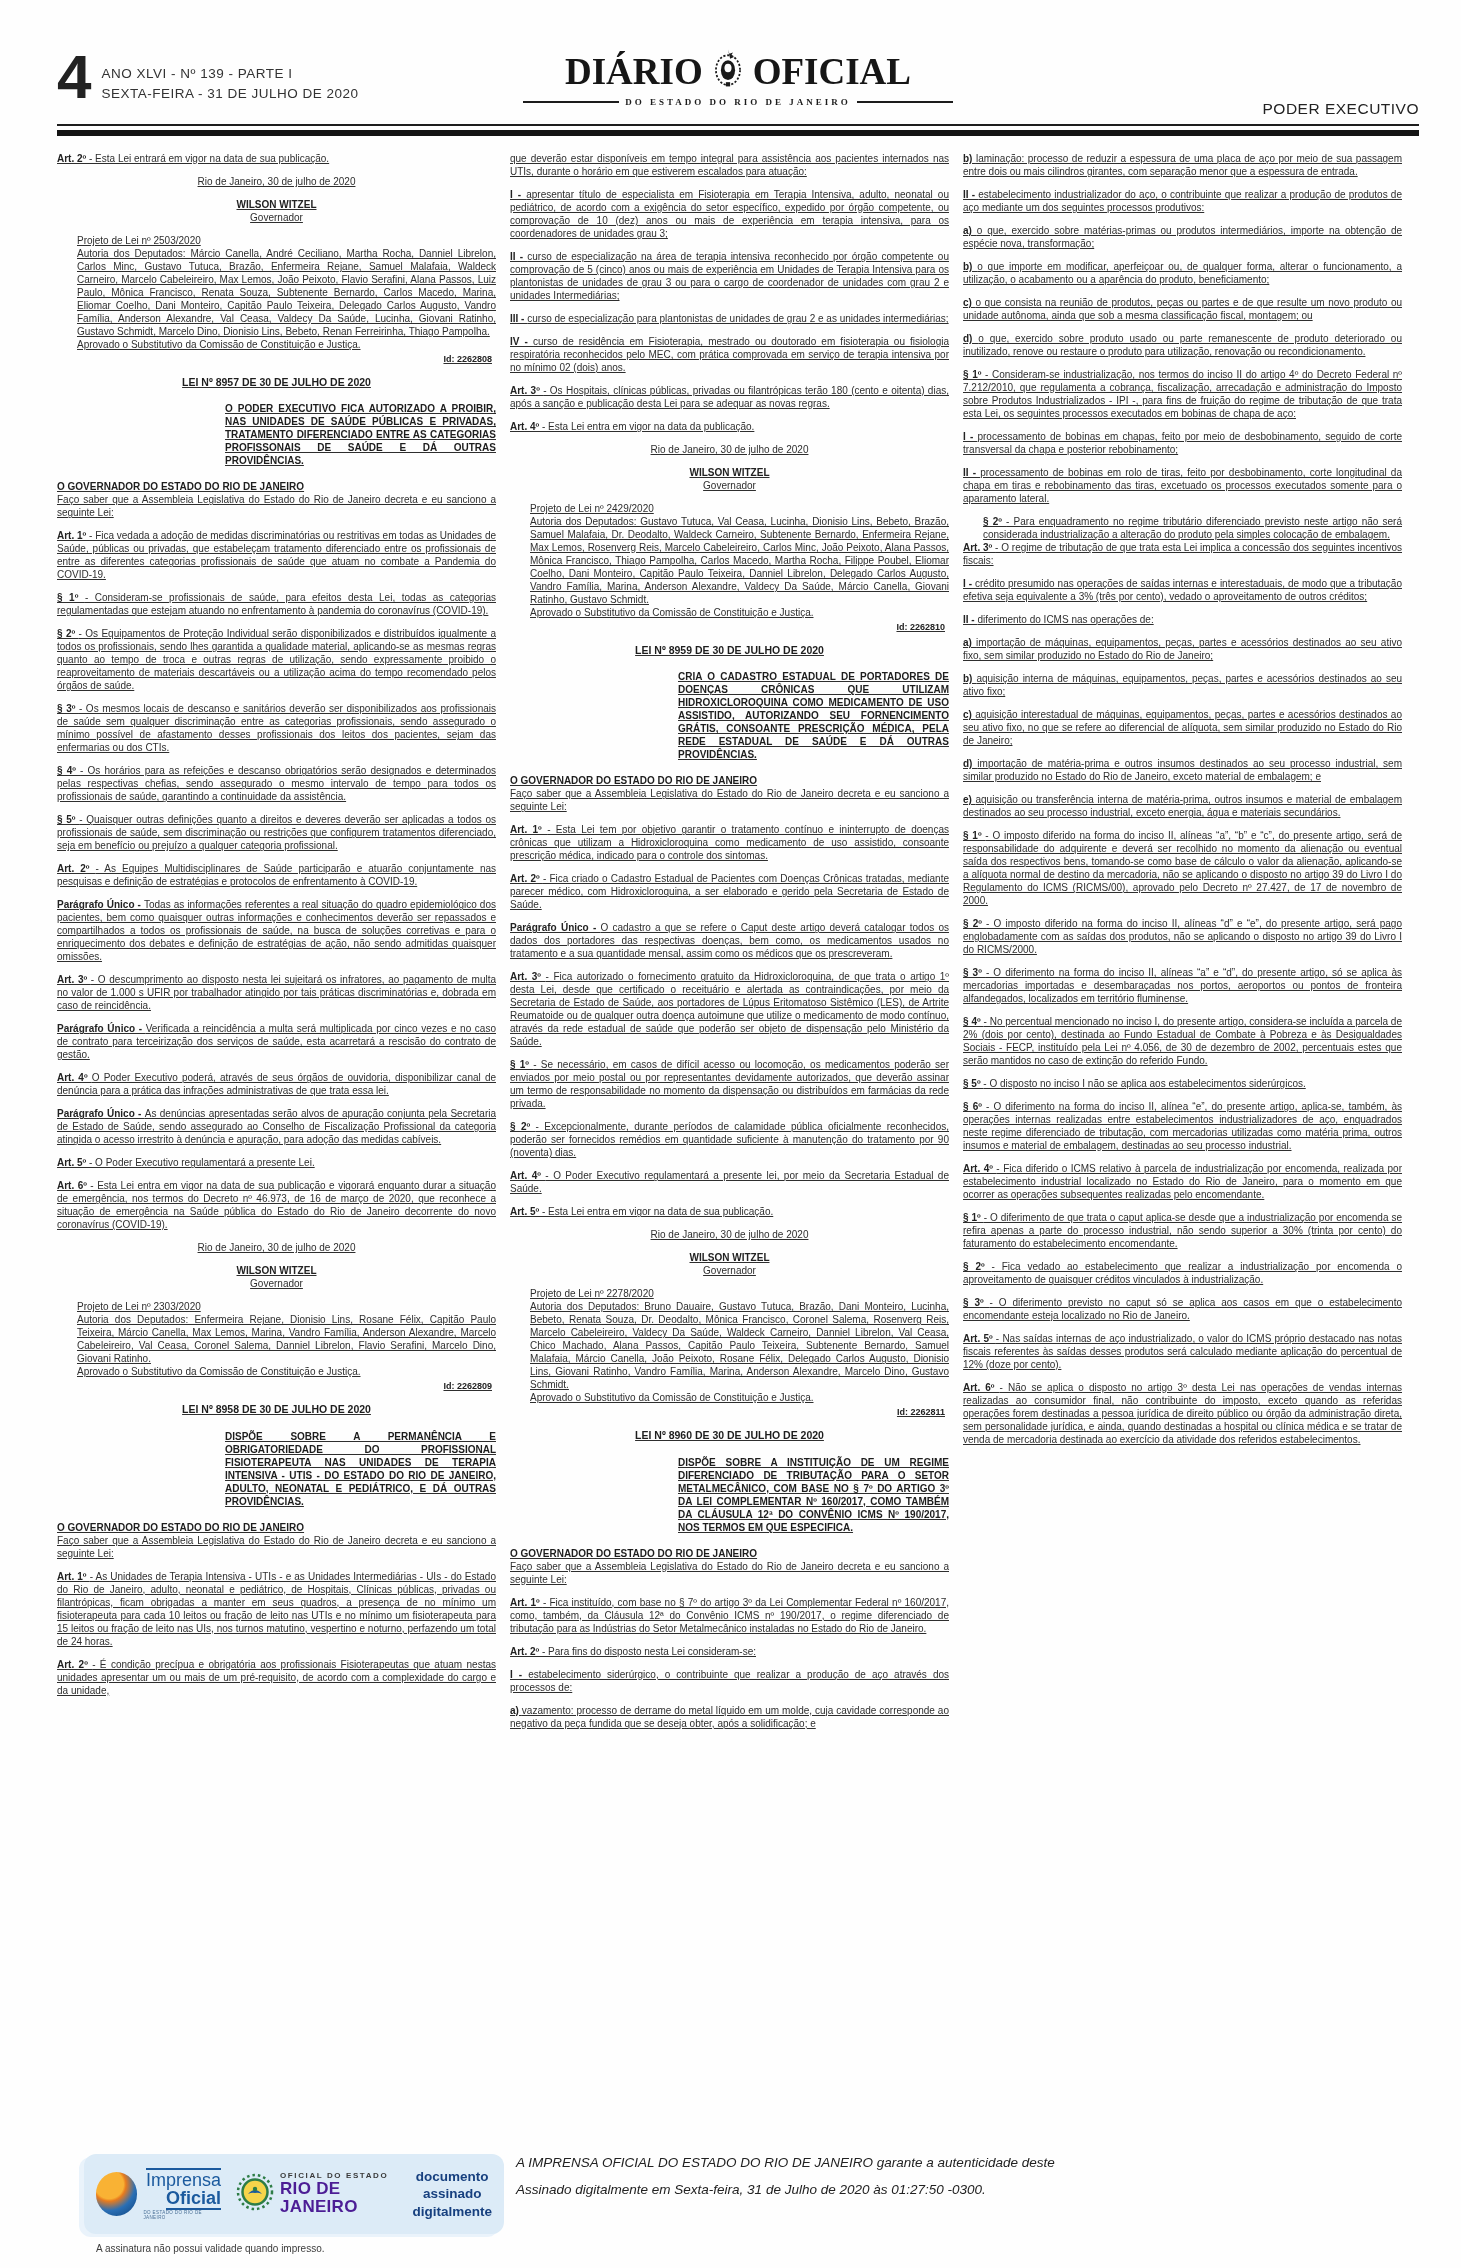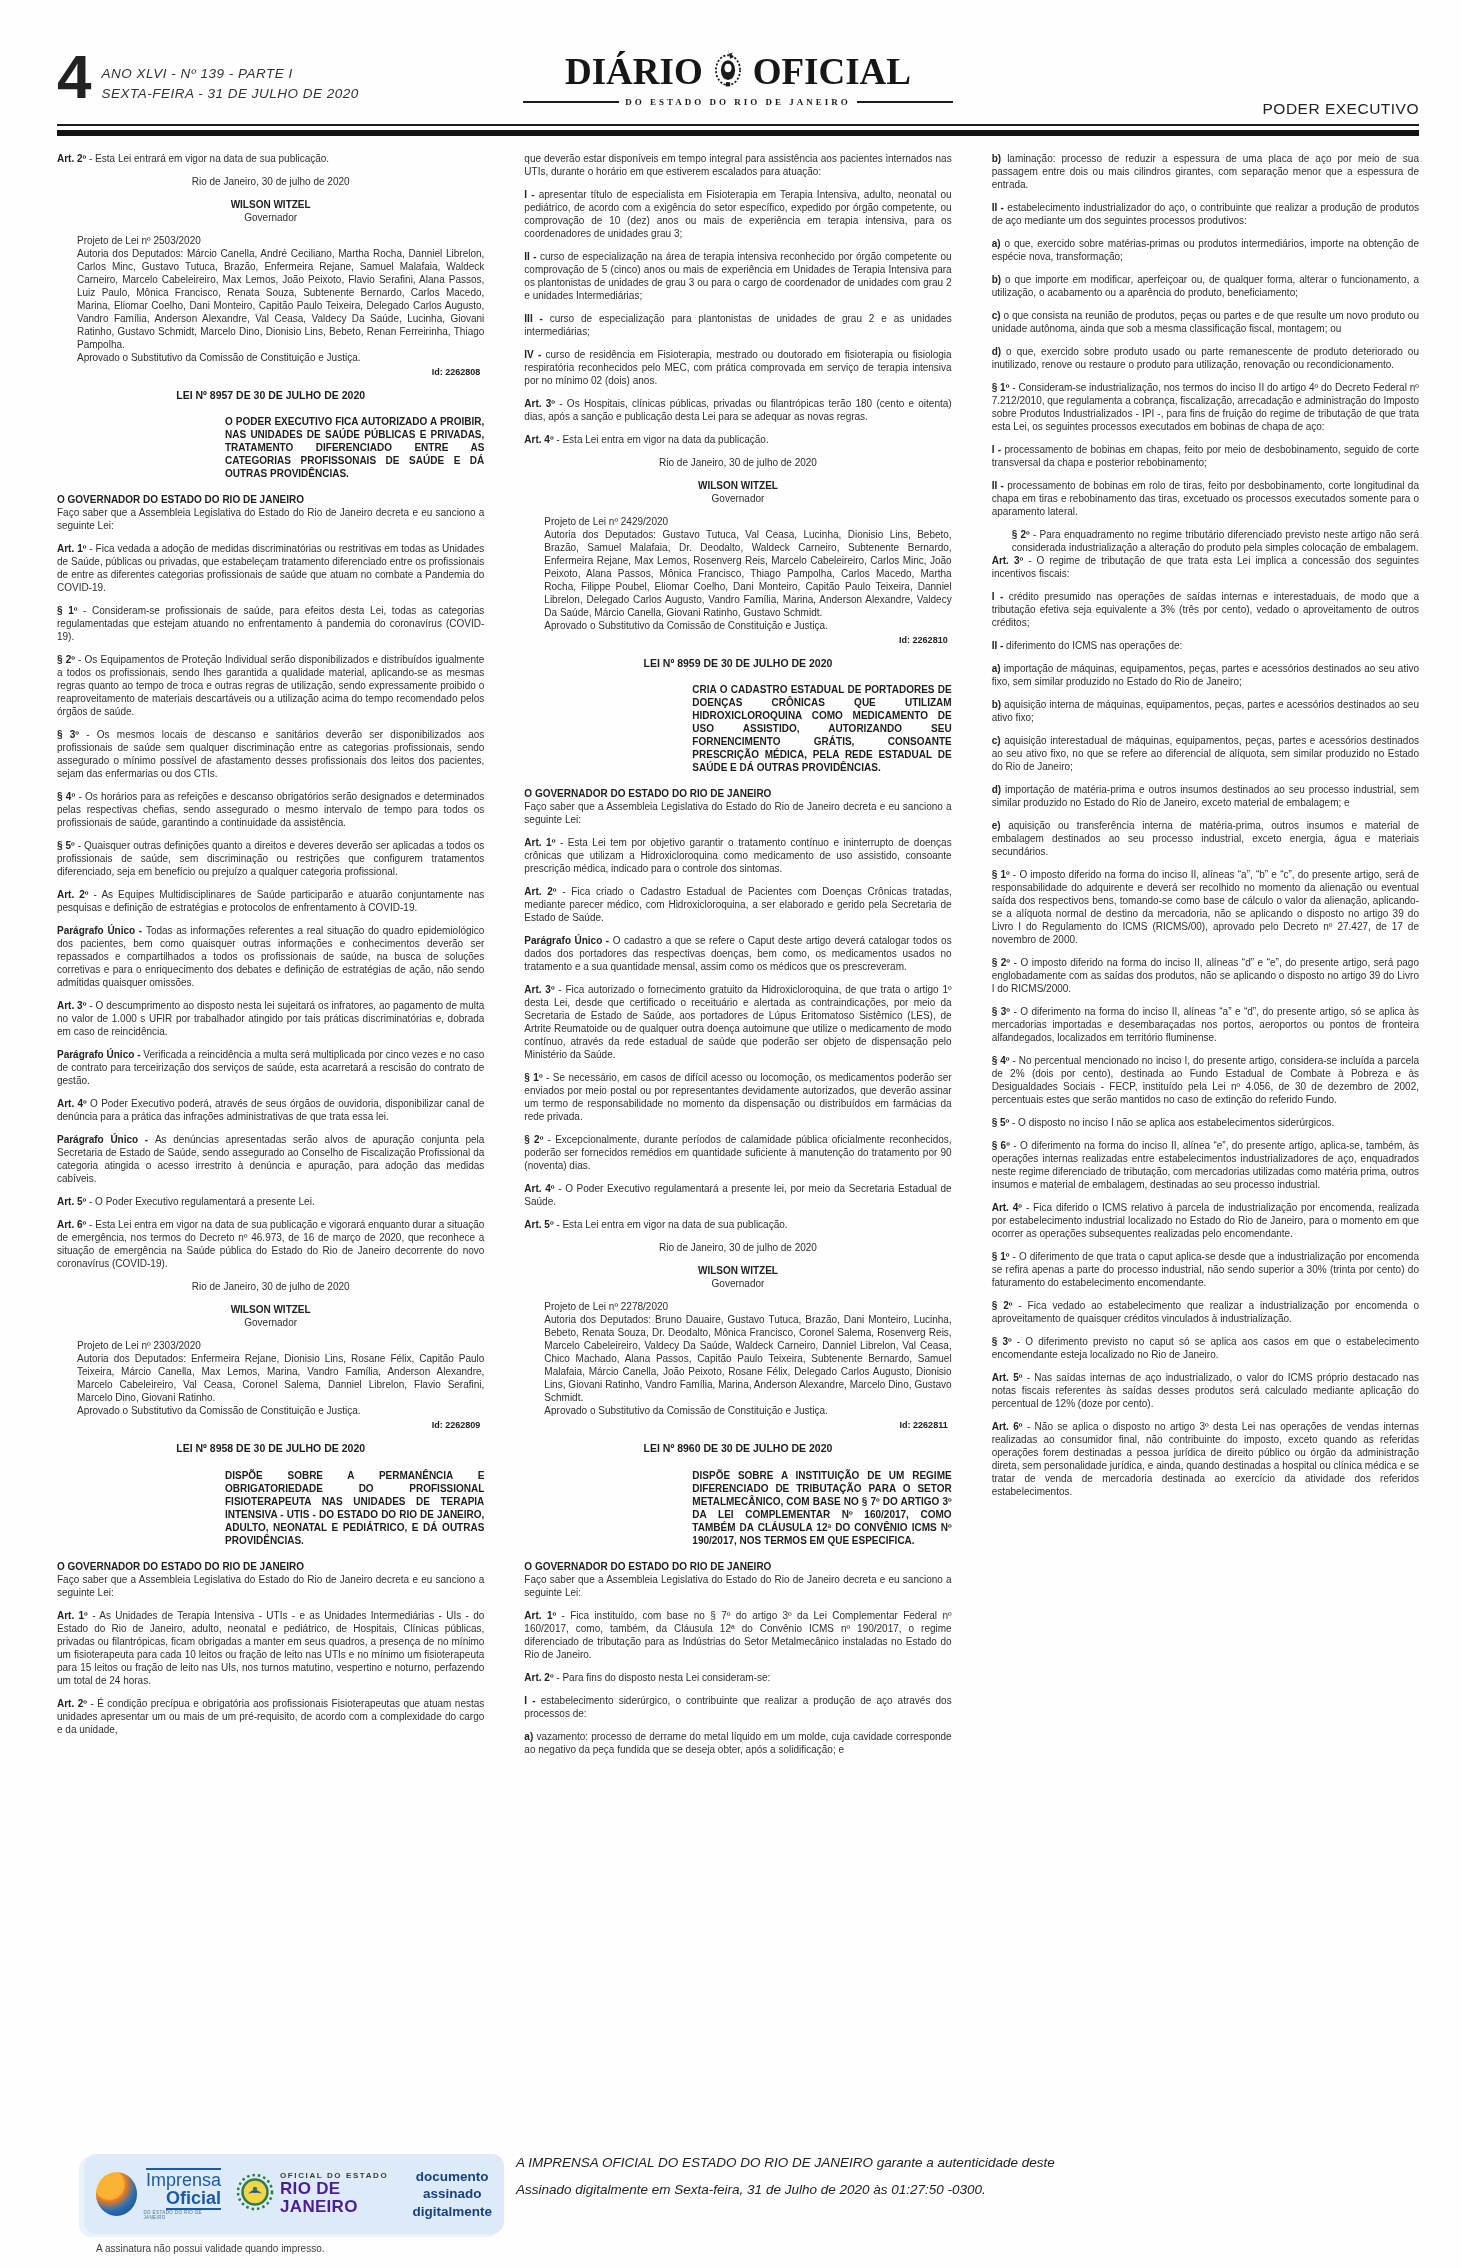--- a/index.html
+++ b/index.html
@@ -3,34 +3,34 @@
 <meta charset="utf-8">
 <style>
   html,body{margin:0;padding:0;background:#9a9a9a;}
   .page{position:relative;width:1461px;height:2268px;background:#fefefe;margin:0 auto;
         font-family:"Liberation Sans",sans-serif;color:#2e2e2e;overflow:hidden;}
 
   
   .hdr{position:absolute;left:57px;top:46px;width:1362px;height:76px;}
   .hdr-left{position:absolute;left:0;top:6px;display:flex;align-items:flex-start;gap:10px;}
   .page-num{font-size:62px;font-weight:bold;line-height:0.82;color:#222;}
-  .issue{padding-top:12px;font-size:13.5px;color:#333;letter-spacing:0.5px;line-height:1.45;white-space:nowrap;font-style:italic;}
+  .issue{padding-top:12px;font-size:13.5px;color:#333;letter-spacing:0.5px;line-height:1.45;white-space:nowrap;}
   .masthead{position:absolute;left:50%;transform:translateX(-50%);top:2px;text-align:center;width:430px;}
   .masthead-title{font-family:"Liberation Serif",serif;font-weight:bold;font-size:37px;color:#161616;
                   display:flex;align-items:center;justify-content:center;gap:8px;line-height:1;}
   .masthead-sub{display:flex;align-items:center;gap:6px;margin-top:3px;}
   .masthead-sub .mrule{flex:1;height:2px;background:#1c1c1c;}
   .masthead-sub .mtxt{font-family:"Liberation Serif",serif;font-size:9px;font-weight:bold;
                       letter-spacing:3px;color:#1c1c1c;white-space:nowrap;}
   .section-label{position:absolute;right:0;bottom:4px;font-size:15.5px;color:#222;letter-spacing:0.5px;}
   .rule-thin{position:absolute;left:57px;top:124px;width:1362px;height:2px;background:#1d1d1d;}
   .rule-thick{position:absolute;left:57px;top:130px;width:1362px;height:6px;background:#141414;}
 
   
-  .content{position:absolute;left:57px;top:152px;width:1362px;display:flex;gap:40px;}
+  .content{position:absolute;left:57px;top:152px;width:1362px;display:flex;gap:14px;text-decoration:underline;}
   .col{width:439px;font-size:10px;line-height:1.3;}
   .blk b{color:#222;}
   .blk.p{margin:0 0 10px;text-align:justify;}
   .blk.t{margin:0;text-align:justify;padding-left:20px;}
   .blk.c{margin:0 0 10px;text-align:center;}
   .blk.cb{margin:0;text-align:center;font-weight:bold;color:#222;}
   .blk.id{margin:3px 4px 10px 0;text-align:right;font-weight:bold;font-size:9px;color:#222;}
   .blk.law{margin:3px 0 13px;text-align:center;font-weight:bold;font-size:10.5px;color:#1d1d1d;}
   .blk.sum{margin:0 0 13px 168px;font-weight:bold;text-align:justify;color:#1d1d1d;}
   .blk.gov{font-weight:bold;margin:0;color:#1d1d1d;}

